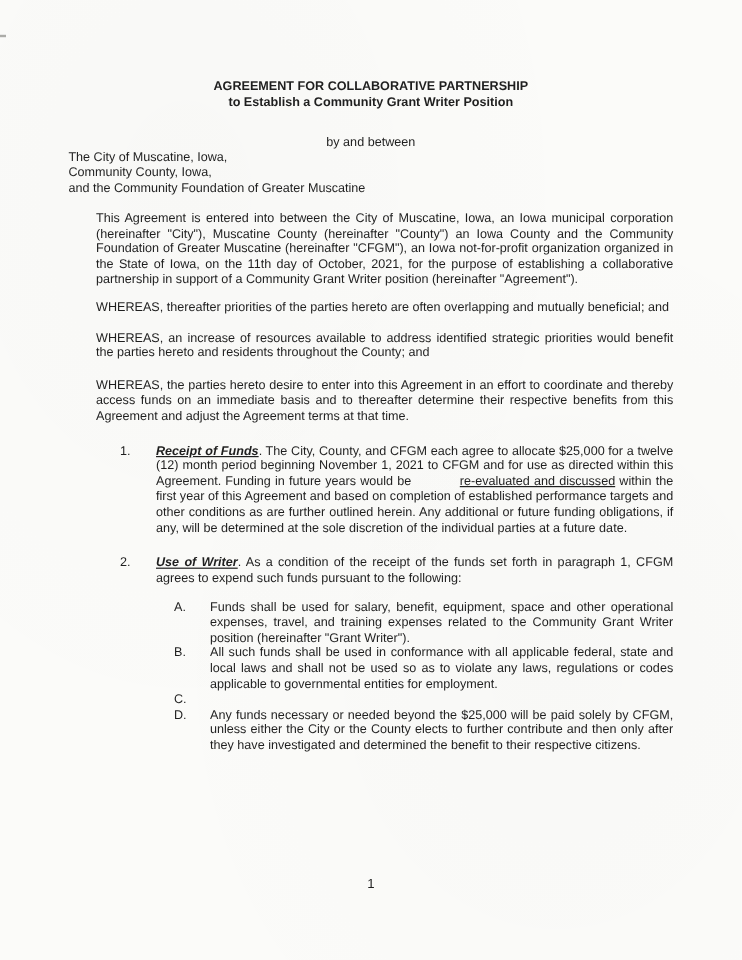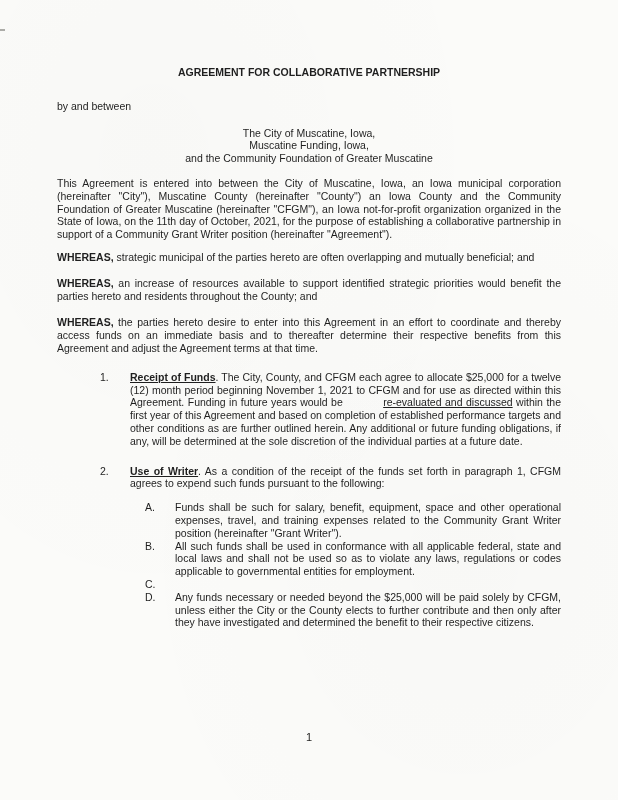--- a/index.html
+++ b/index.html
@@ -26,89 +26,90 @@
   .speck {
     position: absolute;
     left: 0px;
     top: 29px;
     width: 5px;
     height: 2px;
     background: #8a8a86;
     opacity: 0.7;
   }
   .title-block { text-align: center; font-weight: bold; }
-  .between { text-align: left; margin-top: 21px; }
-  .parties { text-align: center; margin-top: 14px; }
-  .para { text-align: justify; }
+  .between { text-align: center; margin-top: 21px; }
+  .parties { text-align: left; }
+  .para { text-align: justify; margin-left: 23px; }
   .intro { margin-top: 12px; }
   .whereas-1 { margin-top: 10px; }
   .whereas-2 { margin-top: 13px; }
   .whereas-3 { margin-top: 14px; }
   .consideration { margin-top: 10px; text-indent: 5px; }
-  .lead-bold { font-weight: bold; }
+  .lead-bold { font-weight: normal; }
   .num-item { display: flex; padding-left: 43px; }
   .num-item .num { width: 30px; flex: 0 0 30px; }
   .num-item .body { flex: 1; text-align: justify; }
   .item-1 { margin-top: 16px; }
   .item-2 { margin-top: 17px; }
   .sub-list { margin-top: 11px; }
   .sub-item { display: flex; padding-left: 88px; }
   .sub-item .letter { width: 30px; flex: 0 0 30px; }
   .sub-item .body { flex: 1; text-align: justify; }
-  .h-bu { font-weight: bold; text-decoration: underline; }
+  .h-bu { font-weight: bold; text-decoration: underline; font-style: italic; }
   .u { text-decoration: underline; margin-left: 37px; }
   .footer-num {
     position: absolute;
     left: 0; right: 0;
     top: 731px;
     text-align: center;
     font-size: 11px;
   }
 </style>
 </head>
 <body>
 
 <div class="page">
   <div class="speck"></div>
 
   <div class="title-block">
     <div>AGREEMENT FOR COLLABORATIVE PARTNERSHIP</div>
+    <div>to Establish a Community Grant Writer Position</div>
   </div>
 
   <div class="between">by and between</div>
 
   <div class="parties">
     <div>The City of Muscatine, Iowa,</div>
-    <div>Muscatine Funding, Iowa,</div>
+    <div>Community County, Iowa,</div>
     <div>and the Community Foundation of Greater Muscatine</div>
   </div>
 
   <div class="para intro">This Agreement is entered into between the City of Muscatine, Iowa, an Iowa municipal corporation (hereinafter "City"), Muscatine County (hereinafter "County") an Iowa County and the Community Foundation of Greater Muscatine (hereinafter "CFGM"), an Iowa not-for-profit organization organized in the State of Iowa, on the 11th day of October, 2021, for the purpose of establishing a collaborative partnership in support of a Community Grant Writer position (hereinafter "Agreement").</div>
 
-  <div class="para whereas-1"><span class="lead-bold">WHEREAS,</span><span> strategic municipal of the parties hereto are often overlapping and mutually beneficial; and</span></div>
+  <div class="para whereas-1"><span class="lead-bold">WHEREAS,</span><span> thereafter priorities of the parties hereto are often overlapping and mutually beneficial; and</span></div>
 
-  <div class="para whereas-2"><span class="lead-bold">WHEREAS,</span><span> an increase of resources available to support identified strategic priorities would benefit the parties hereto and residents throughout the County; and</span></div>
+  <div class="para whereas-2"><span class="lead-bold">WHEREAS,</span><span> an increase of resources available to address identified strategic priorities would benefit the parties hereto and residents throughout the County; and</span></div>
 
   <div class="para whereas-3"><span class="lead-bold">WHEREAS,</span><span> the parties hereto desire to enter into this Agreement in an effort to coordinate and thereby access funds on an immediate basis and to thereafter determine their respective benefits from this Agreement and adjust the Agreement terms at that time.</span></div>
 
 
   <div class="num-item item-1">
     <div class="num">1.</div>
     <div class="body"><span class="h-bu">Receipt of Funds</span><span>. The City, County, and CFGM each agree to allocate $25,000 for a twelve (12) month period beginning November 1, 2021 to CFGM and for use as directed within this Agreement. Funding in future years would be </span><span class="u">re-evaluated and discussed</span><span> within the first year of this Agreement and based on completion of established performance targets and other conditions as are further outlined herein. Any additional or future funding obligations, if any, will be determined at the sole discretion of the individual parties at a future date.</span></div>
   </div>
 
   <div class="num-item item-2">
     <div class="num">2.</div>
     <div class="body"><span class="h-bu">Use of Writer</span><span>. As a condition of the receipt of the funds set forth in paragraph 1, CFGM agrees to expend such funds pursuant to the following:</span><span class="u"></span><span></span></div>
   </div>
 
   <div class="sub-list">
     <div class="sub-item">
       <div class="letter">A.</div>
-      <div class="body"><span>Funds shall be such for salary, benefit, equipment, space and other operational expenses, travel, and training expenses related to the Community Grant Writer position (hereinafter "Grant Writer").</span><span class="u"></span><span></span></div>
+      <div class="body"><span>Funds shall be used for salary, benefit, equipment, space and other operational expenses, travel, and training expenses related to the Community Grant Writer position (hereinafter "Grant Writer").</span><span class="u"></span><span></span></div>
     </div>
     <div class="sub-item">
       <div class="letter">B.</div>
       <div class="body"><span>All such funds shall be used in conformance with all applicable federal, state and local laws and shall not be used so as to violate any laws, regulations or codes applicable to governmental entities for employment.</span><span class="u"></span><span></span></div>
     </div>
     <div class="sub-item">
       <div class="letter">C.</div>
     </div>
     <div class="sub-item">
       <div class="letter">D.</div>

